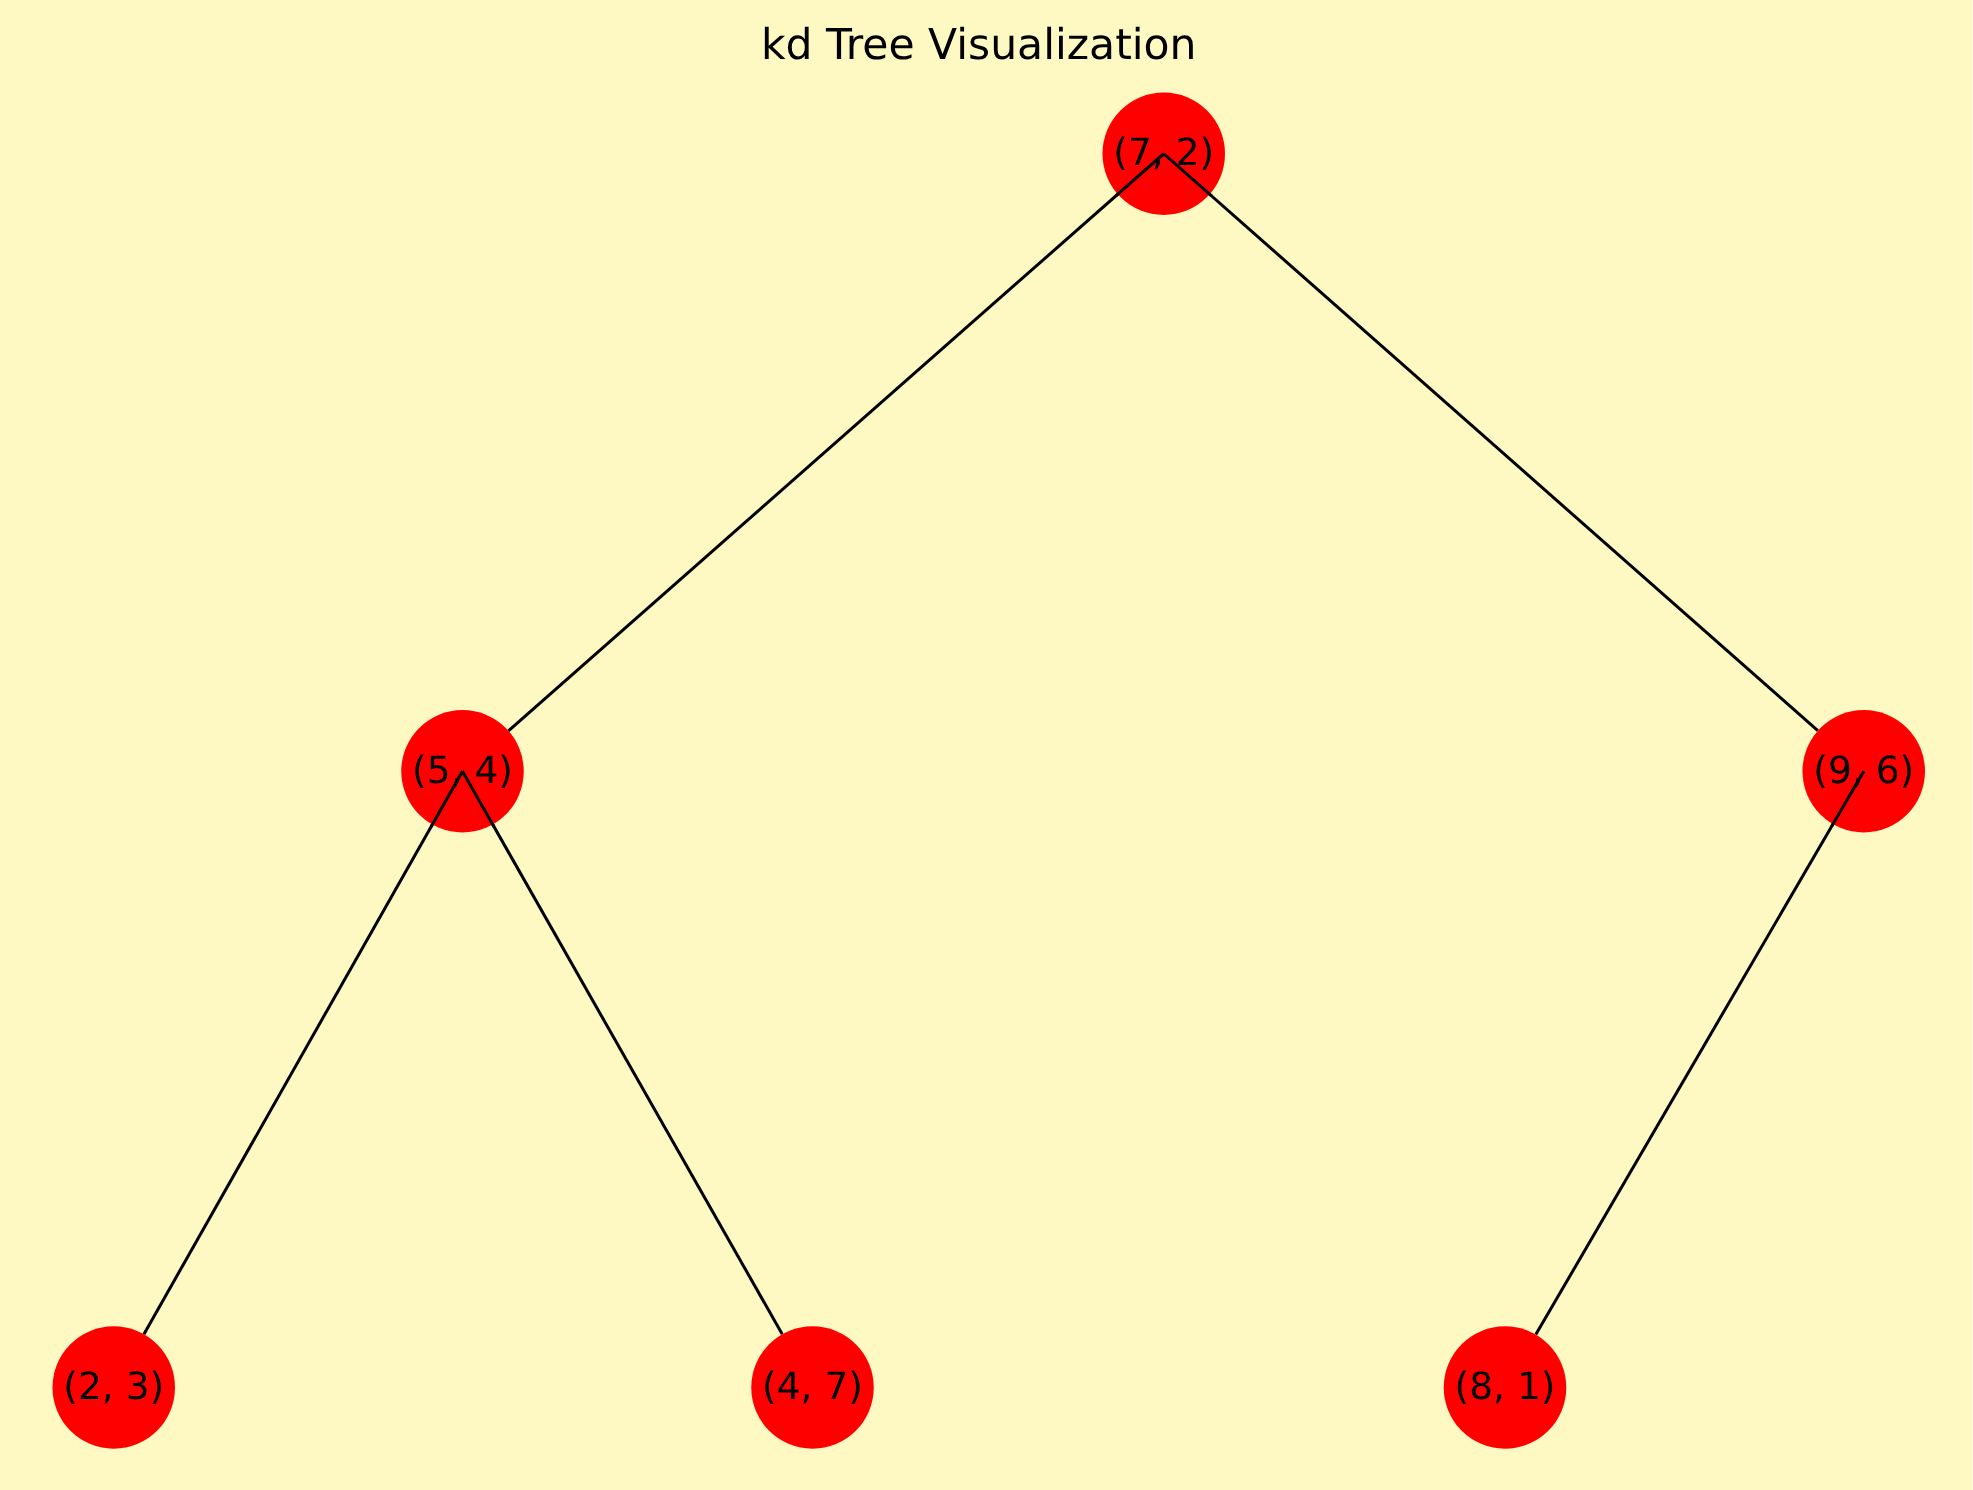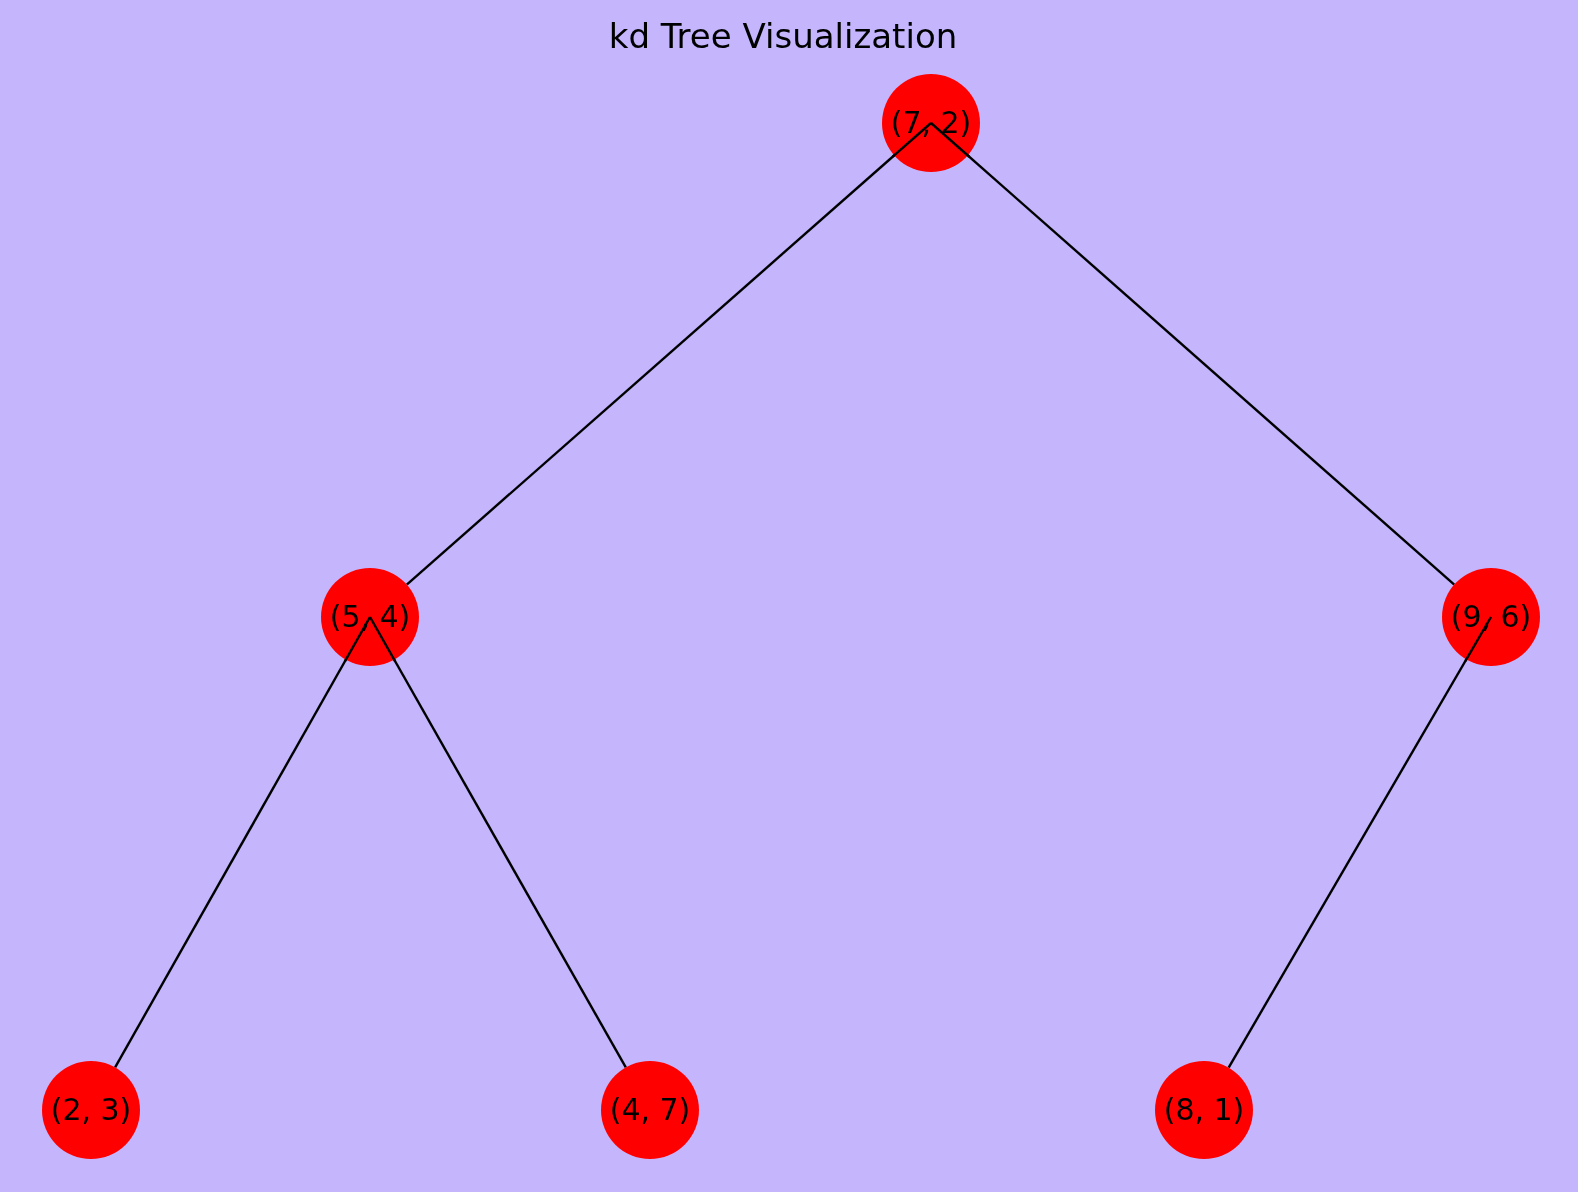--- a/index.html
+++ b/index.html
@@ -7,21 +7,21 @@
     padding: 0;
     background: #ffffff;
   }
   body {
     font-family: "DejaVu Sans", sans-serif;
   }
   #figure {
     position: relative;
     width: 1578px;
     height: 1192px;
-    background: #c4b5fd;
+    background: #fef9c3;
     overflow: hidden;
   }
   #figure-title {
     position: absolute;
     left: 0;
     top: 18px;
     width: 1578px;
     text-align: center;
     font-family: "DejaVu Sans", sans-serif;
     font-size: 34px;

